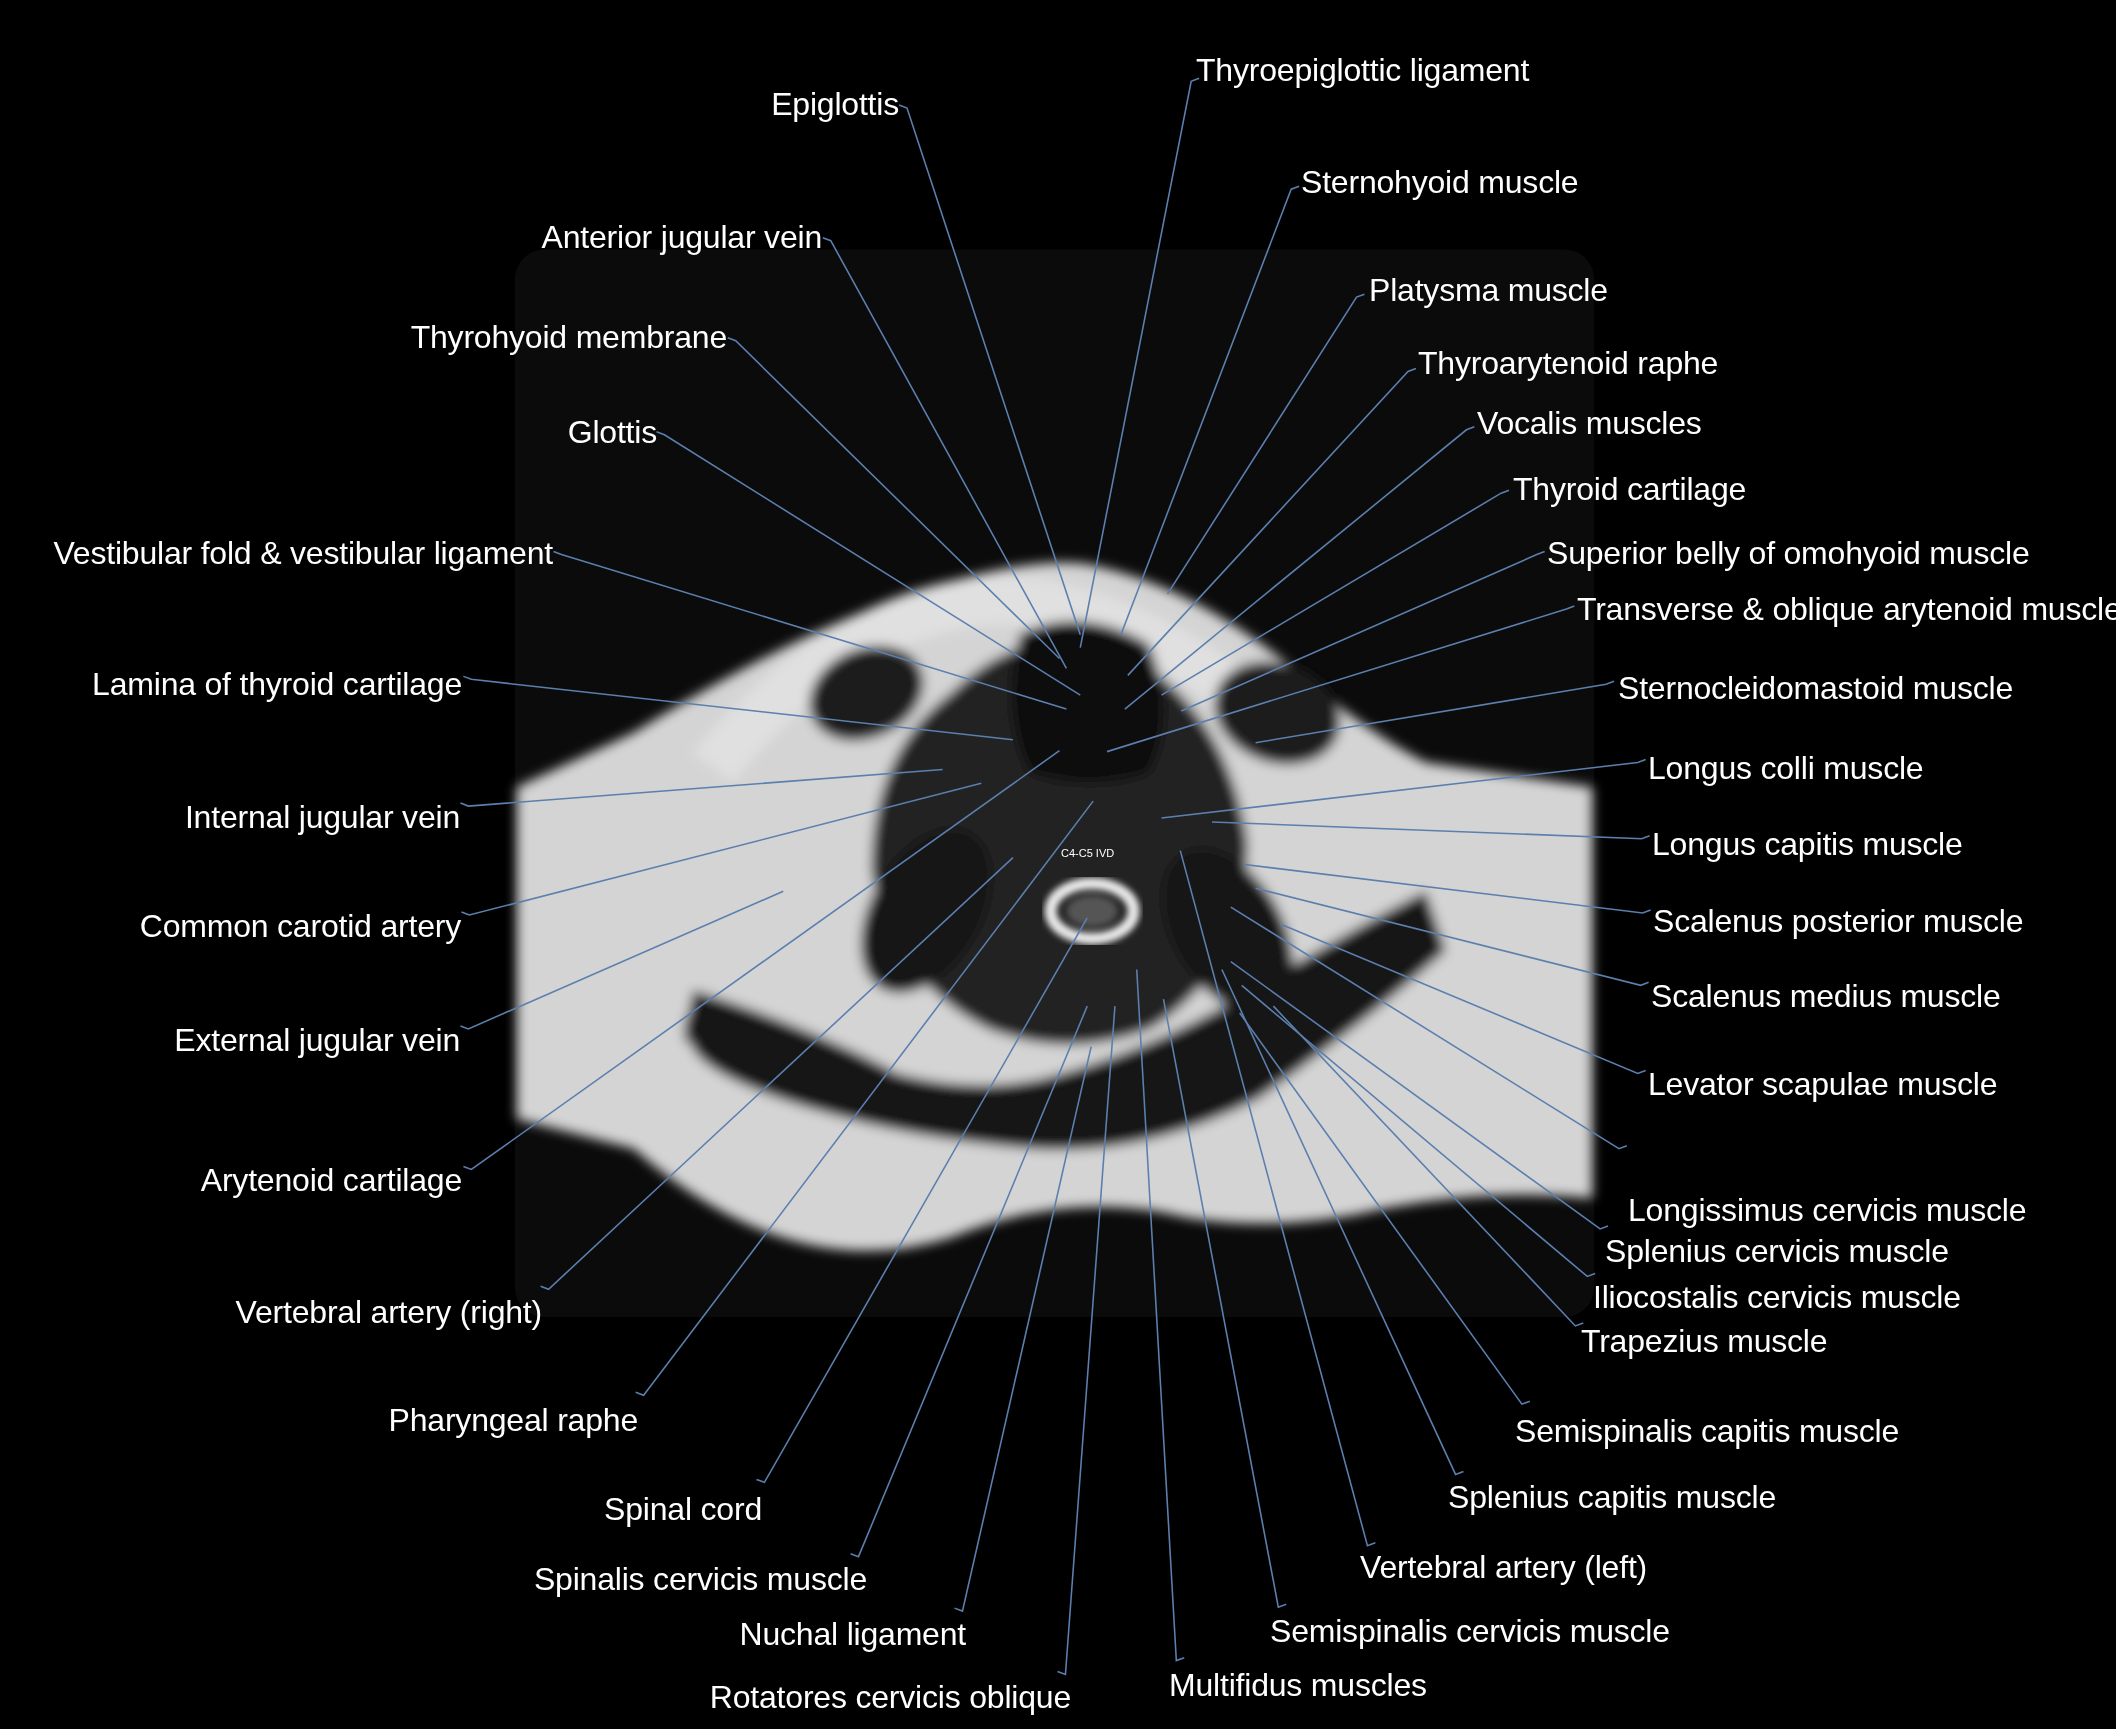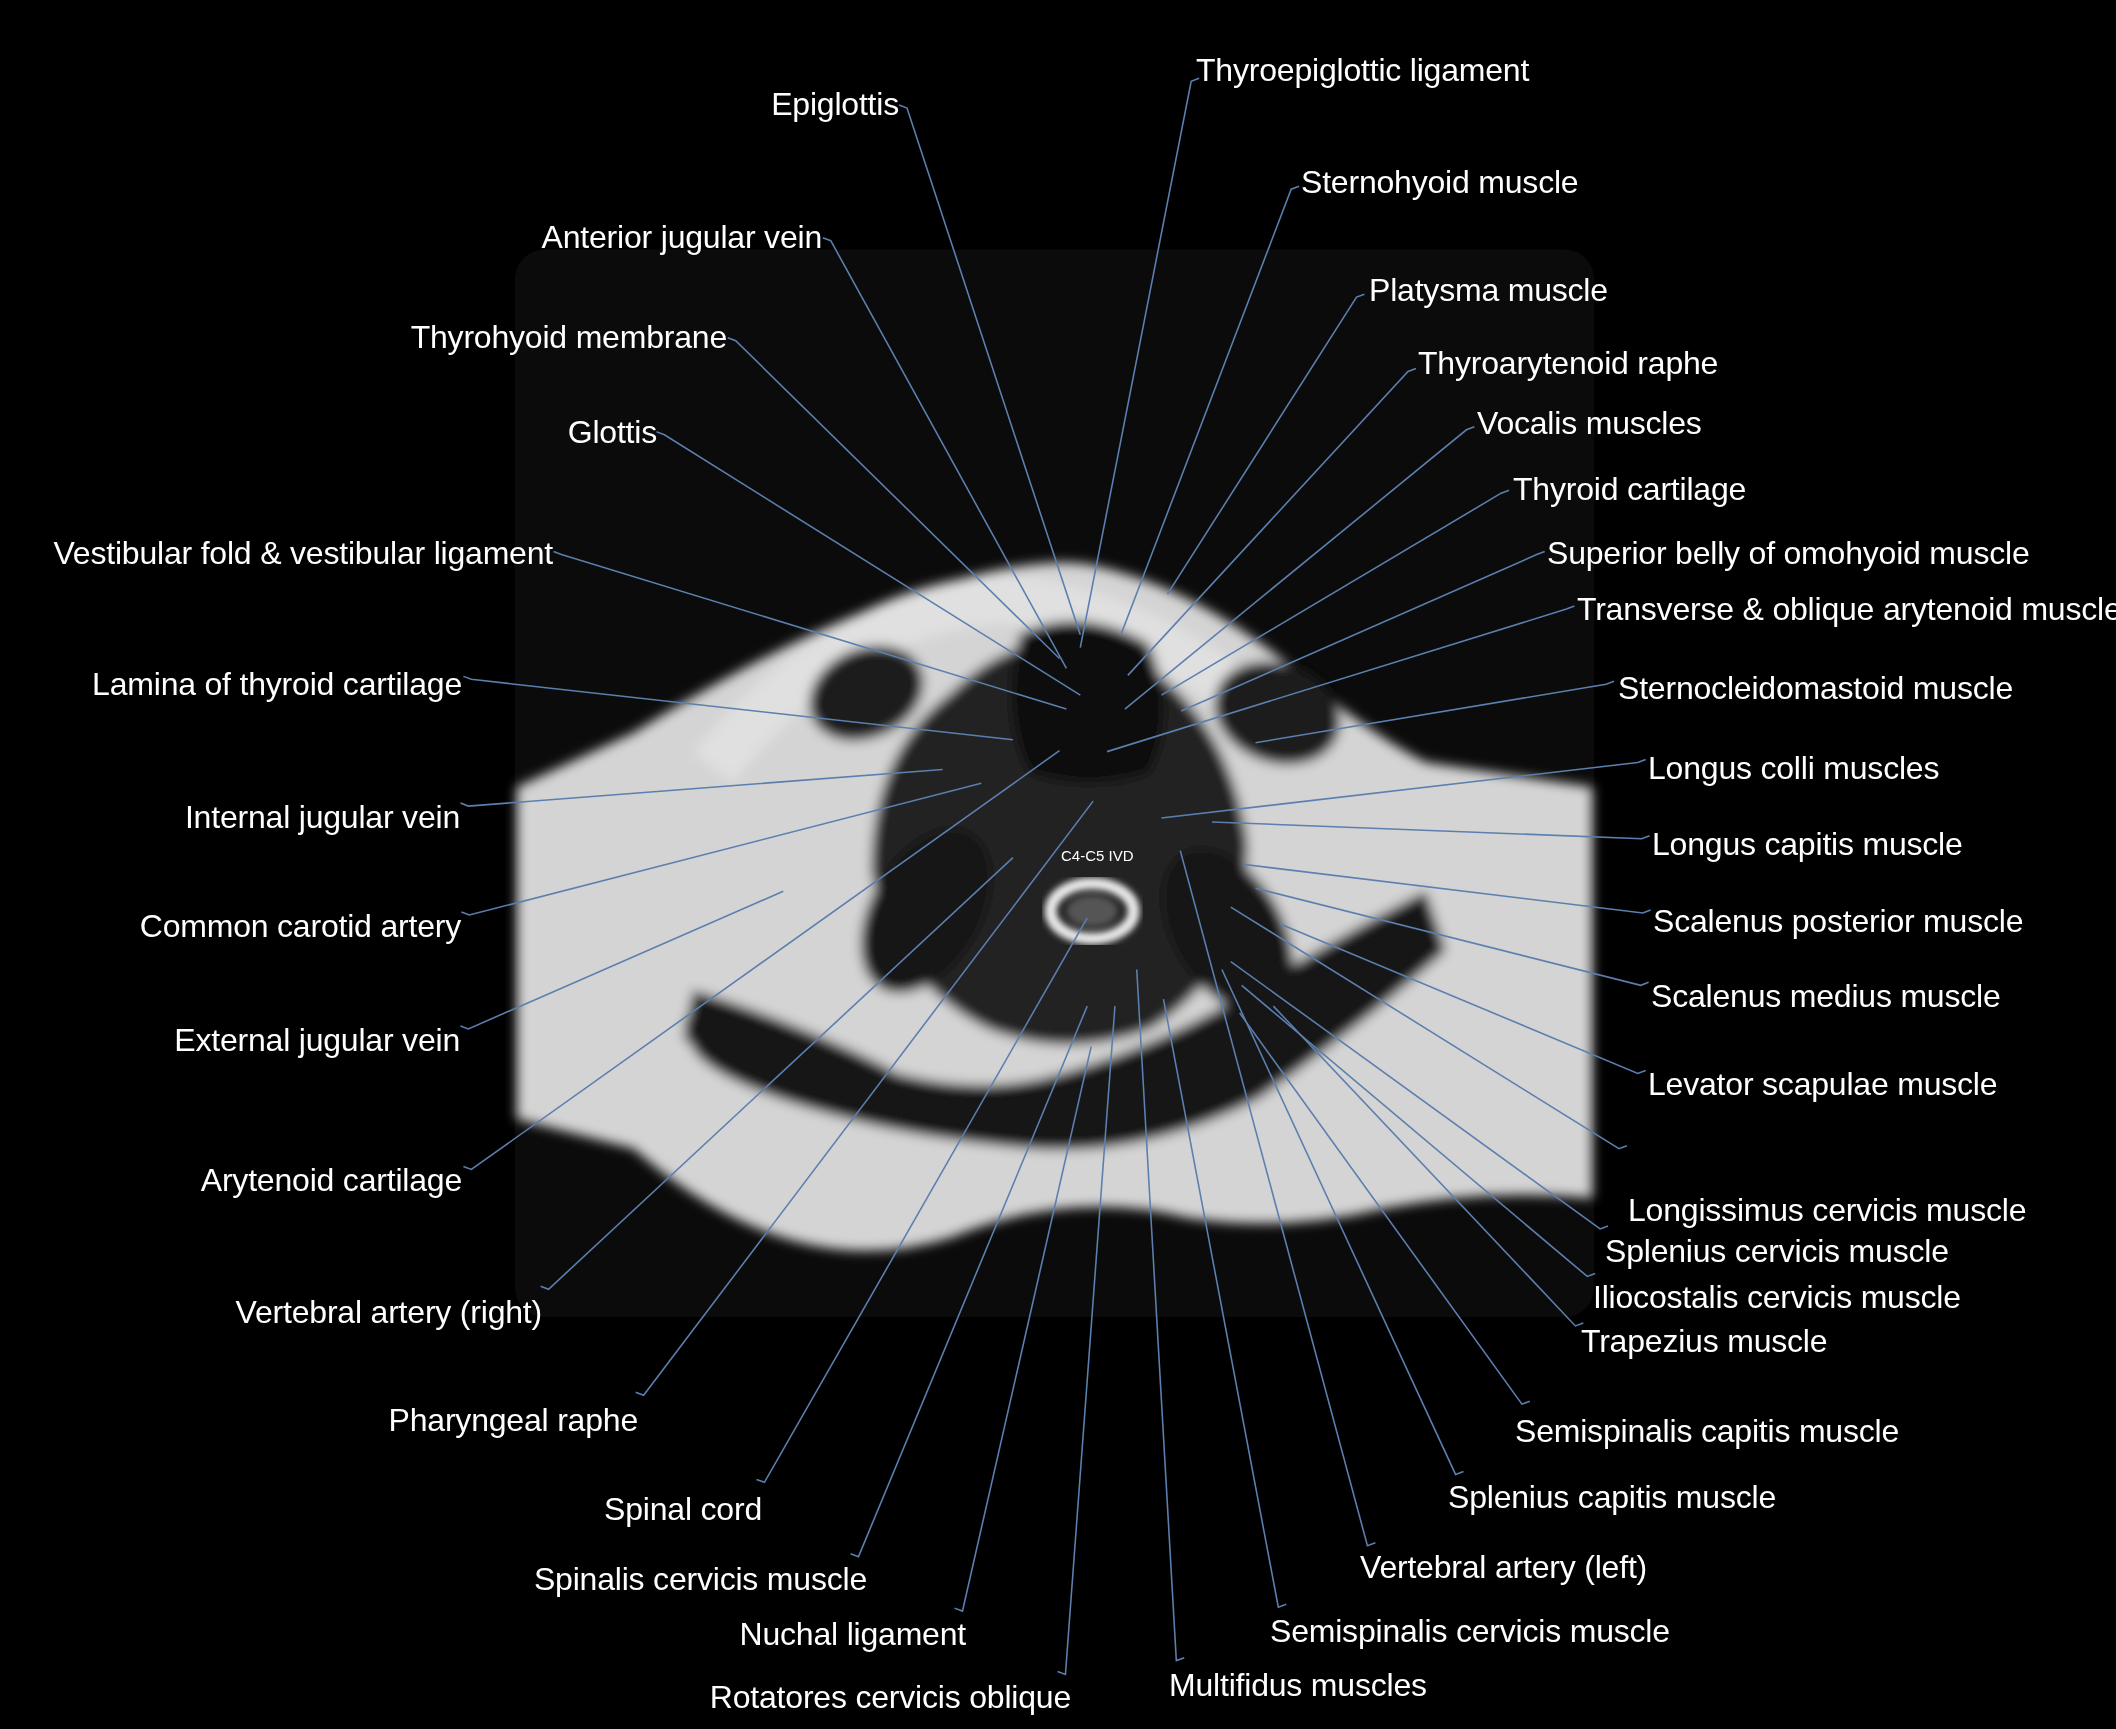--- a/index.html
+++ b/index.html
@@ -1,21 +1,21 @@
 <!DOCTYPE html>
 <html><head>
 <meta charset="utf-8">
 <style>
   html,body{margin:0;padding:0;background:#000;}
   body{width:2117px;height:1730px;position:relative;overflow:hidden;font-family:"Liberation Sans",sans-serif;}
   #stage{position:absolute;left:0;top:0;width:2117px;height:1730px;}
   svg#art{position:absolute;left:0;top:0;}
   .lbl{position:absolute;color:#fff;font-size:32px;line-height:32px;white-space:nowrap;letter-spacing:-0.2px;}
   .lbl.left{text-align:right;}
-  .slice{position:absolute;color:#fff;font-size:15px;font-family:"Liberation Sans",sans-serif;}
+  .slice{position:absolute;color:#fff;font-size:11px;font-family:"Liberation Sans",sans-serif;}
 </style>
 </head>
 <body>
 
 <div id="stage">
   <svg id="art" width="2117" height="1730" viewBox="0 0 2138 1747">
     <defs>
       <filter id="blur6">
           <feGaussianBlur stdDeviation="6"></feGaussianBlur>
         </filter>
@@ -121,21 +121,21 @@
   <div id="right-labels">
       <div class="lbl right" style="left: 1196px; top: 54px;">Thyroepiglottic ligament</div>
       <div class="lbl right" style="left: 1301px; top: 166px;">Sternohyoid muscle</div>
       <div class="lbl right" style="left: 1369px; top: 274px;">Platysma muscle</div>
       <div class="lbl right" style="left: 1418px; top: 347px;">Thyroarytenoid raphe</div>
       <div class="lbl right" style="left: 1477px; top: 407px;">Vocalis muscles</div>
       <div class="lbl right" style="left: 1513px; top: 473px;">Thyroid cartilage</div>
       <div class="lbl right" style="left: 1547px; top: 537px;">Superior belly of omohyoid muscle</div>
       <div class="lbl right" style="left: 1577px; top: 593px;">Transverse &amp; oblique arytenoid muscle</div>
       <div class="lbl right" style="left: 1618px; top: 672px;">Sternocleidomastoid muscle</div>
-      <div class="lbl right" style="left: 1648px; top: 752px;">Longus colli muscles</div>
+      <div class="lbl right" style="left: 1648px; top: 752px;">Longus colli muscle</div>
       <div class="lbl right" style="left: 1652px; top: 828px;">Longus capitis muscle</div>
       <div class="lbl right" style="left: 1653px; top: 905px;">Scalenus posterior muscle</div>
       <div class="lbl right" style="left: 1651px; top: 980px;">Scalenus medius muscle</div>
       <div class="lbl right" style="left: 1648px; top: 1068px;">Levator scapulae muscle</div>
       <div class="lbl right" style="left: 1628px; top: 1150px; margin-top: 44px;">Longissimus cervicis muscle</div>
       <div class="lbl right" style="left: 1605px; top: 1235px;">Splenius cervicis muscle</div>
       <div class="lbl right" style="left: 1593px; top: 1281px;">Iliocostalis cervicis muscle</div>
       <div class="lbl right" style="left: 1581px; top: 1325px;">Trapezius muscle</div>
       <div class="lbl right" style="left: 1515px; top: 1415px;">Semispinalis capitis muscle</div>
       <div class="lbl right" style="left: 1448px; top: 1481px;">Splenius capitis muscle</div>

